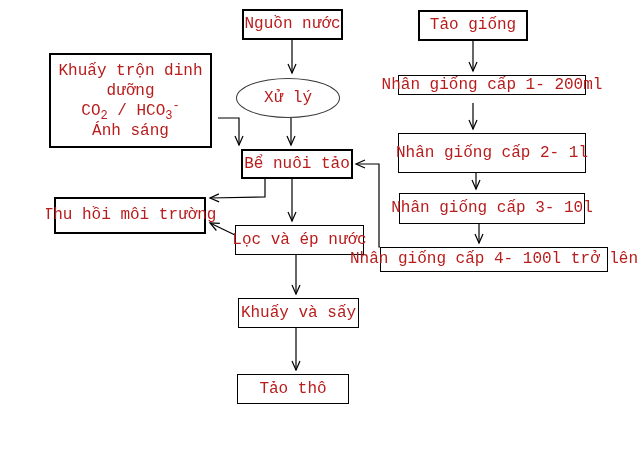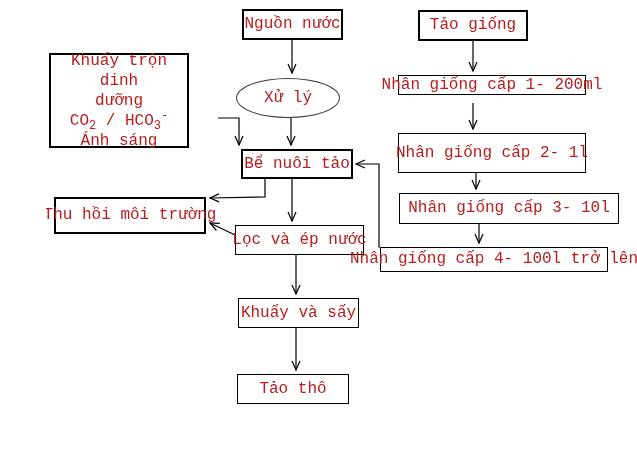--- a/index.html
+++ b/index.html
@@ -40,30 +40,30 @@
   .thin { border-width: 1.5px; }
   .ellipse { border: 1.5px solid #3a3a3a; border-radius: 50%; }
   .multiline { flex-direction: column; white-space: normal; line-height: 20px; }
   .multiline div { width: 100%; }
   sub { font-size: 12px; line-height: 0; }
   sup { font-size: 12px; line-height: 0; }
 
   
   #n-water    { left: 196px; top: 9px;   width: 101px; height: 31px; }
   #n-seed     { left: 372px; top: 10px;  width: 110px; height: 31px; }
-  #n-mixing   { left: 3px;   top: 53px;  width: 140px; height: 95px; }
+  #n-mixing   { left: 3px;   top: 53px;  width: 163px; height: 95px; }
   #n-treat    { left: 190px; top: 78px;  width: 104px; height: 40px; }
   #n-tank     { left: 195px; top: 149px; width: 112px; height: 30px; }
   #n-recovery { left: 8px;   top: 197px; width: 152px; height: 37px; }
   #n-filter   { left: 189px; top: 225px; width: 129px; height: 30px; }
   #n-grind    { left: 192px; top: 298px; width: 121px; height: 30px; }
   #n-raw      { left: 191px; top: 374px; width: 112px; height: 30px; }
   #n-scale1   { left: 352px; top: 75px;  width: 188px; height: 20px; }
   #n-scale2   { left: 352px; top: 133px; width: 188px; height: 40px; }
-  #n-scale3   { left: 353px; top: 193px; width: 220px; height: 31px; }
+  #n-scale3   { left: 353px; top: 193px; width: 186px; height: 31px; }
   #n-scale4   { left: 334px; top: 247px; width: 228px; height: 25px; }
 </style>
 </head>
 <body>
 
 <div class="canvas">
 
   <svg class="wires" viewBox="0 0 637 453" xmlns="http://www.w3.org/2000/svg">
     <defs>
       <marker id="arrow" viewBox="0 0 12 12" refX="10" refY="5" markerWidth="12" markerHeight="12" orient="auto" markerUnits="userSpaceOnUse">

